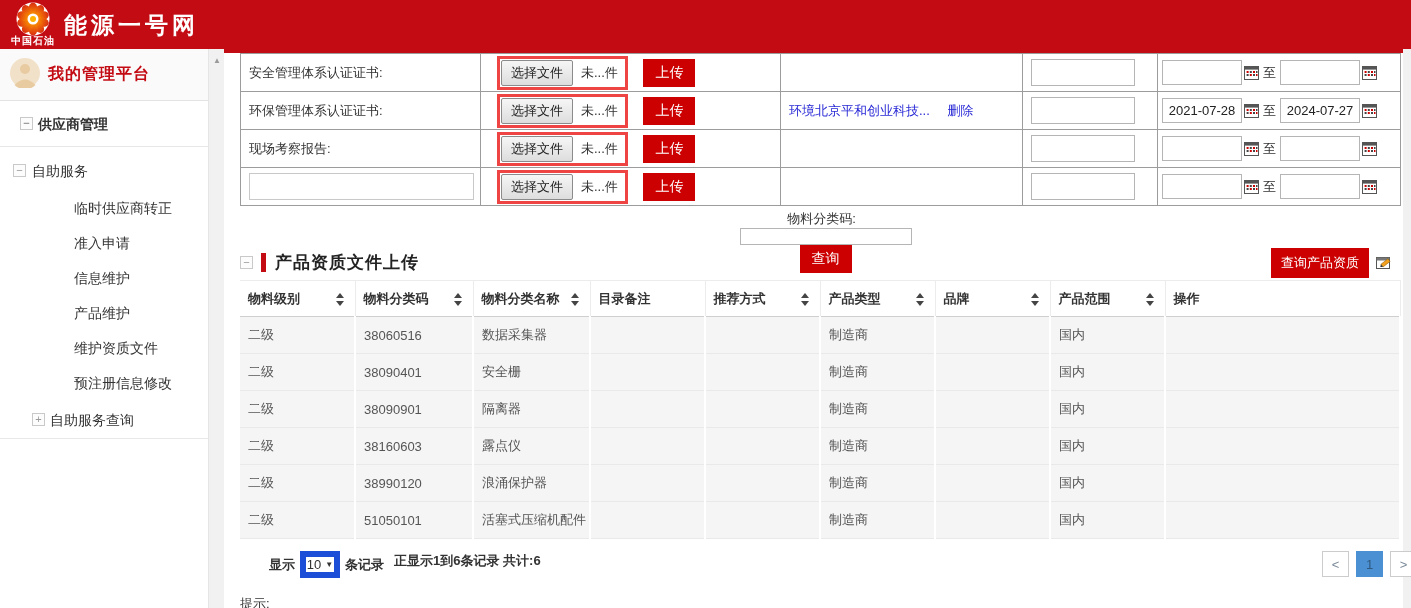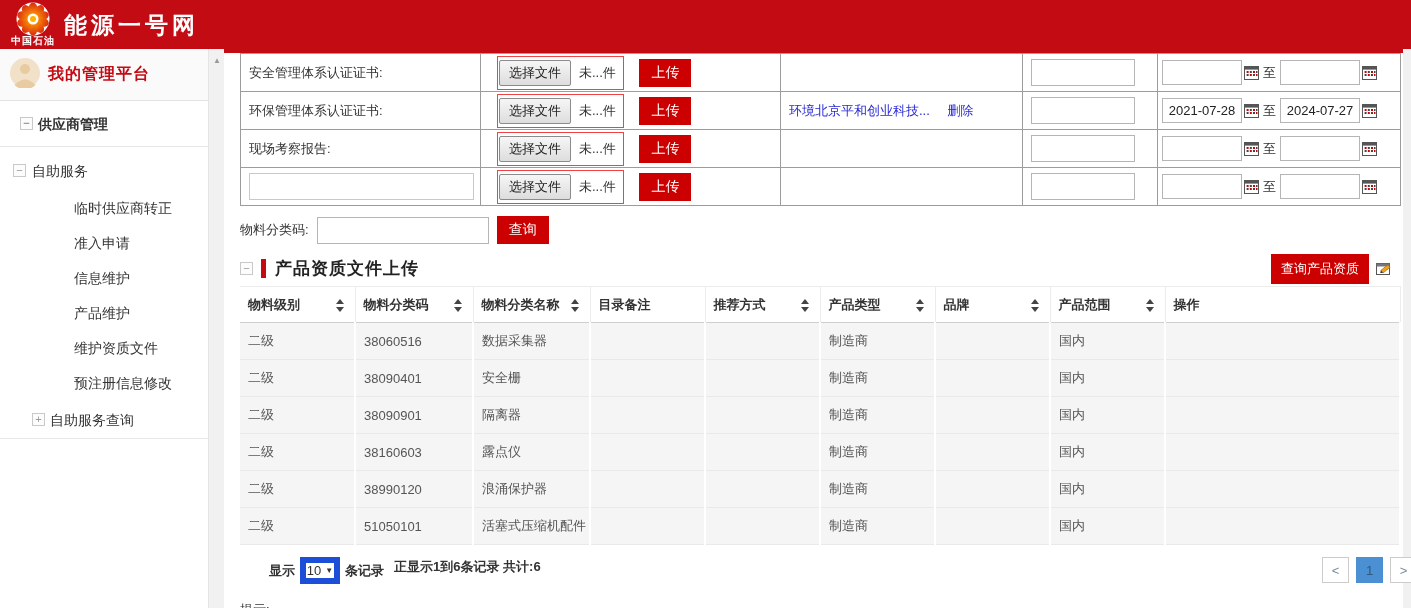--- a/index.html
+++ b/index.html
@@ -49,41 +49,41 @@
   .content { position:absolute; left:224px; top:49px; right:8px; bottom:0; background:#fff; }
   .red-strip { height:4px; background:#c30b14; }
   .inner { padding-left:16px; }
 
   
   table { border-collapse:collapse; }
   .upload-table { width:1160px; table-layout:fixed; border:1px solid #9c9c9c; }
   .upload-table td { border:1px solid #9c9c9c; height:38px; font-size:13px; color:#333;
     vertical-align:middle; padding-left:8px; overflow:hidden; white-space:nowrap; }
   .cell-upload { padding-left:16px !important; }
-  .file-control { display:inline-flex; align-items:center; border:1px solid #ef4444;
+  .file-control { display:inline-flex; align-items:center; border:3px solid #ef4444;
     background:#fff; height:34px; vertical-align:middle; }
   .choose-btn { background:linear-gradient(#f6f6f6,#dddddd); border:1px solid #8b8b8b;
     margin:1px; padding:3px 9px; font-size:13px; color:#222; border-radius:2px; cursor:pointer; }
   .file-status { padding:0 7px; font-size:13px; color:#333; }
   .upload-btn { display:inline-block; background:#cc0000; color:#fff; border:none;
     font-size:14px; padding:5px 12px; margin-left:12px; vertical-align:middle; cursor:pointer; }
   .custom-name-input { width:225px; height:27px; border:1px solid #c9c9c9; }
   .add-suffix { font-size:14px; color:#222; margin-left:6px; letter-spacing:2px; }
   .file-link, .delete-link { color:#2929d6; font-size:13px; text-decoration:none; cursor:pointer; }
   .delete-link { margin-left:14px; }
   .remark-input { width:104px; height:27px; border:1px solid #b5b5b5; }
   .cell-dates { padding-left:4px !important; }
   .date-group { display:flex; align-items:center; gap:2px; }
   .date-input { width:80px; height:25px; border:1px solid #b5b5b5; font-size:13px;
     text-align:center; color:#222; }
   .cal-icon { cursor:pointer; flex:none; }
   .to-label { font-size:13px; color:#333; margin:0 2px; }
 
   
-  .search-row { margin-top:10px; display:flex; align-items:center; height:28px; }
+  .search-row { margin-top:4px; display:flex; align-items:center; height:28px;flex-direction:column; }
   .search-label { font-size:13px; color:#333; }
   .search-input { width:172px; height:27px; border:1px solid #b5b5b5; margin-left:8px; }
   .query-btn { background:#cc0000; color:#fff; border:none; font-size:14px;
     padding:5px 12px; margin-left:8px; cursor:pointer; }
 
   
   .section-header { margin-top:10px; height:28px; position:relative; display:flex; align-items:center; }
   .section-toggle { position:static; margin-right:8px; flex:none; width:13px; height:13px;
     border:1px solid #c9c9c9; background:#fcfcfc; color:#999; font-size:11px;
     line-height:11px; text-align:center; }

